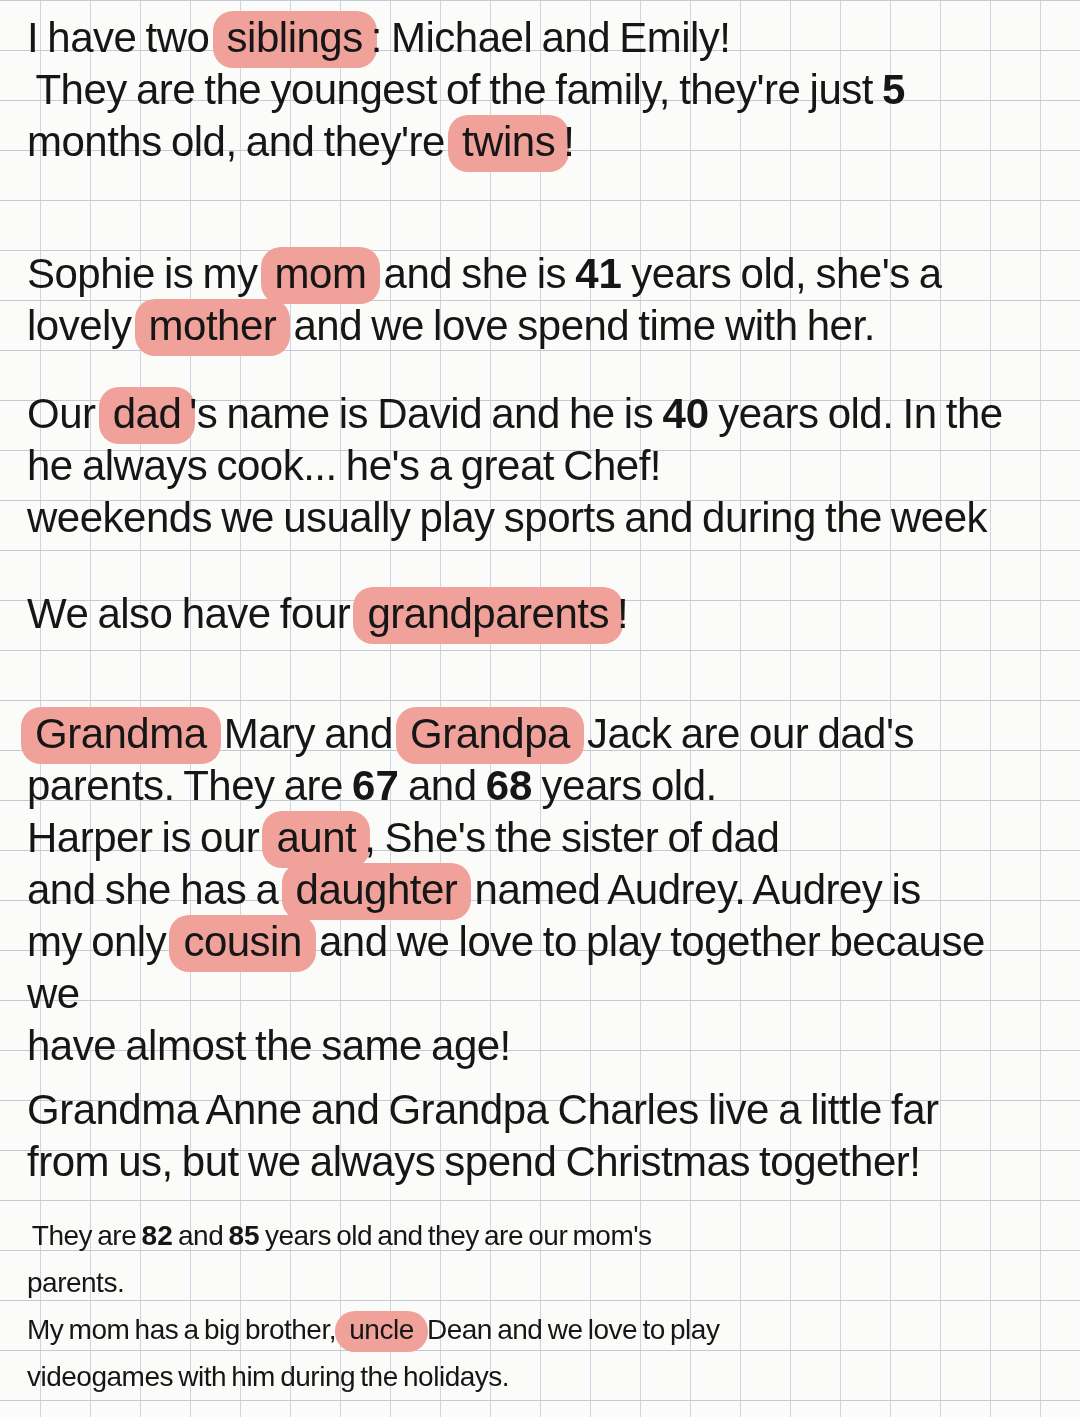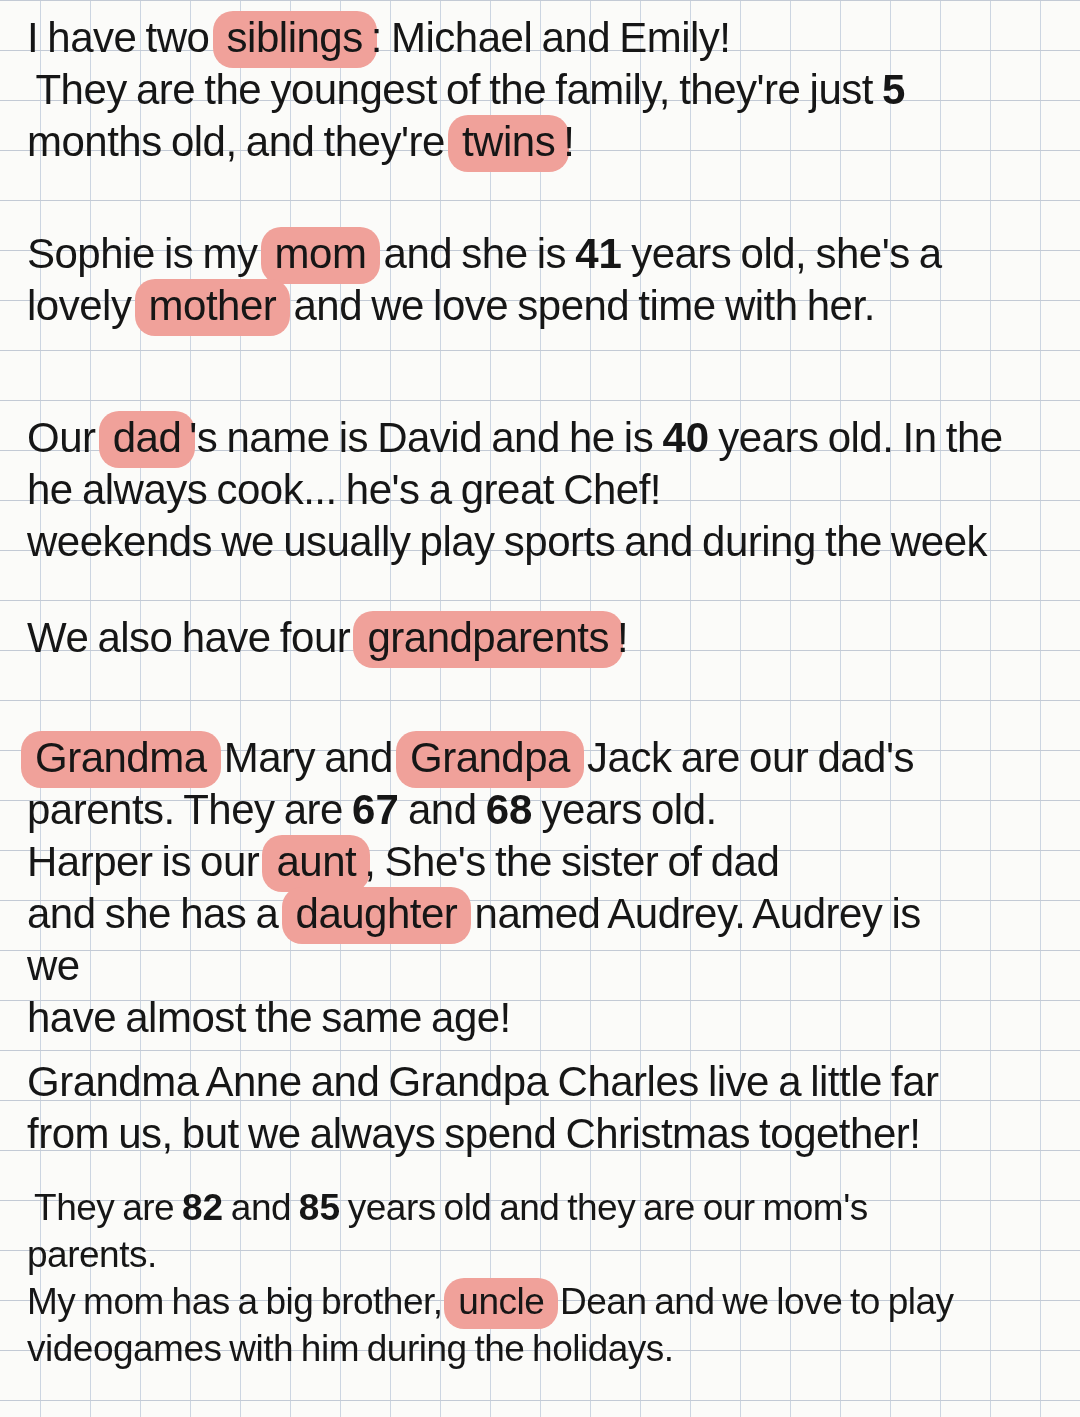--- a/index.html
+++ b/index.html
@@ -23,26 +23,26 @@
     background-position: 40px 0;
     padding: 6px 0 0 27px;
     box-sizing: border-box;
     color: var(--ink, #161616);
     font-size: 42px;
     letter-spacing: -0.5px;
     word-spacing: -2px;
   }
   .para { margin: 0; }
   .para:nth-child(1) { margin-top: 6px; }
-  .para:nth-child(2) { margin-top: 60px; }
-  .para:nth-child(3) { margin-top: 80px; }
+  .para:nth-child(2) { margin-top: 80px; }
+  .para:nth-child(3) { margin-top: 36px; }
   .para:nth-child(4) { margin-top: 44px; }
   .para:nth-child(5) { margin-top: 68px; }
   .para:nth-child(6) { margin-top: 12px; }
-  .para:nth-child(7) { margin-top: 24px; font-size: 37px; }
+  .para:nth-child(7) { margin-top: 24px; font-size: 28px; }
   .para:nth-child(7) .line { line-height: 47px; }
   .line {
     line-height: 52px;
     white-space: pre;
   }
   .hl {
     background: var(--highlight, #f0a19a);
     border-radius: 20px;
     padding: 3px 14px 7px;
     margin: 0 -6px;
@@ -72,20 +72,21 @@
       <div class="line"><span class="">weekends we usually play sports and during the week</span></div>
     </div>
     <div class="para">
       <div class="line"><span class="">We also have four </span><span class="hl ">grandparents</span><span class="">!</span></div>
     </div>
     <div class="para">
       <div class="line"><span class="hl ">Grandma</span><span class=""> Mary and </span><span class="hl ">Grandpa</span><span class=""> Jack are our dad's</span></div>
       <div class="line"><span class="">parents. They are </span><span class="num">67</span><span class=""> and </span><span class="num">68</span><span class=""> years old.</span></div>
       <div class="line"><span class="">Harper is our </span><span class="hl ">aunt</span><span class="">, She's the sister of dad</span></div>
       <div class="line"><span class="">and she has a </span><span class="hl ">daughter</span><span class=""> named Audrey. Audrey is</span></div>
+      <div class="line"><span class="">my only </span><span class="hl ">cousin</span><span class=""> and we love to play together because</span></div>
       <div class="line"><span class="">we</span></div>
       <div class="line"><span class="">have almost the same age!</span></div>
     </div>
     <div class="para">
       <div class="line"><span class="">Grandma Anne and Grandpa Charles live a little far</span></div>
       <div class="line"><span class="">from us, but we always spend Christmas together!</span></div>
     </div>
     <div class="para">
       <div class="line"><span class=""> They are </span><span class="num">82</span><span class=""> and </span><span class="num">85</span><span class=""> years old and they are our mom's</span></div>
       <div class="line"><span class="">parents.</span></div>

